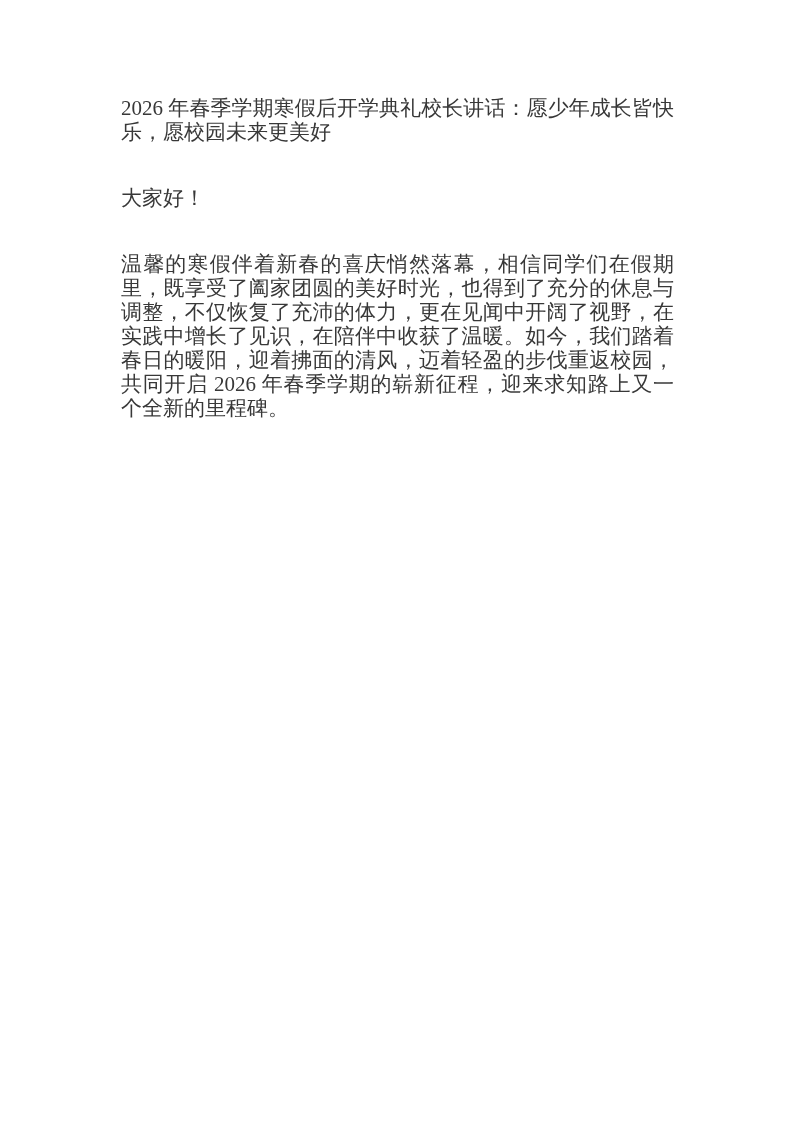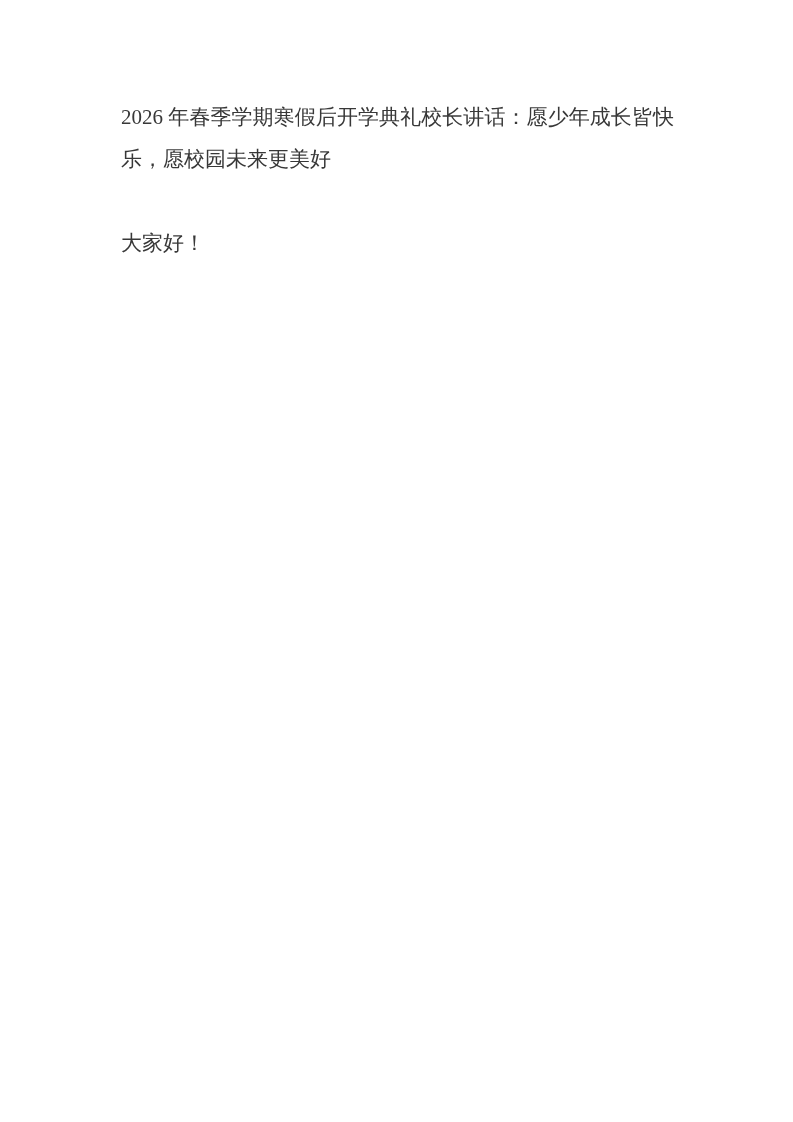--- a/index.html
+++ b/index.html
@@ -17,32 +17,33 @@
   }
   .content {
     position: absolute;
     left: 121px;
     top: 96px;
     width: 553px;
     color: #383838;
   }
   .para {
     font-size: 21px;
-    line-height: 42px;
+    line-height: 24px;
     margin: 0 0 42px 0;
     text-align: justify;
     text-justify: inter-ideograph;
     word-break: break-all;
     font-weight: normal;
   }
   .para:last-child {
     margin-bottom: 0;
   }
 </style>
 </head>
 <body>
 
 <div class="page">
   <div class="content">
     <p class="para">2026 年春季学期寒假后开学典礼校长讲话：愿少年成长皆快乐，愿校园未来更美好</p>
     <p class="para">大家好！</p>
+    <p class="para">温馨的寒假伴着新春的喜庆悄然落幕，相信同学们在假期里，既享受了阖家团圆的美好时光，也得到了充分的休息与调整，不仅恢复了充沛的体力，更在见闻中开阔了视野，在实践中增长了见识，在陪伴中收获了温暖。如今，我们踏着春日的暖阳，迎着拂面的清风，迈着轻盈的步伐重返校园，共同开启 2026 年春季学期的崭新征程，迎来求知路上又一个全新的里程碑。</p>
   </div>
 </div>
 
 </body></html>

